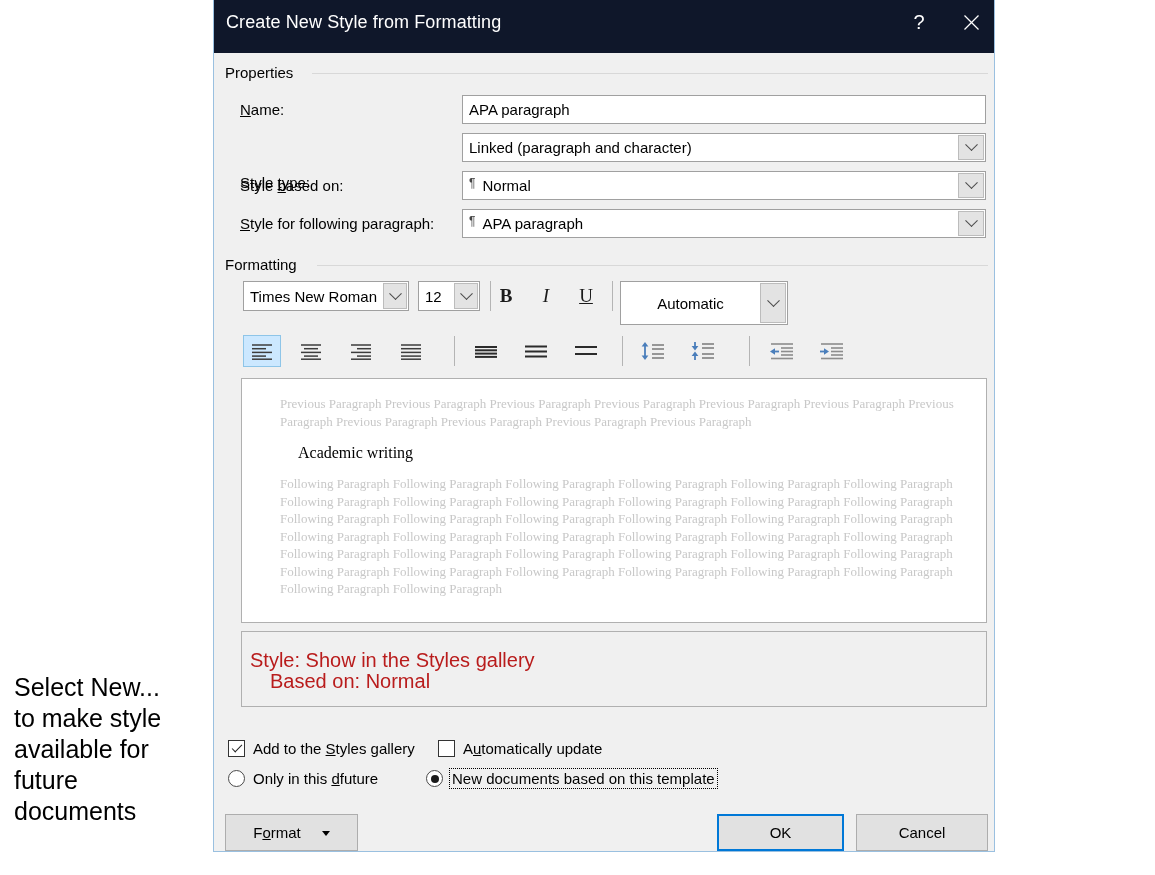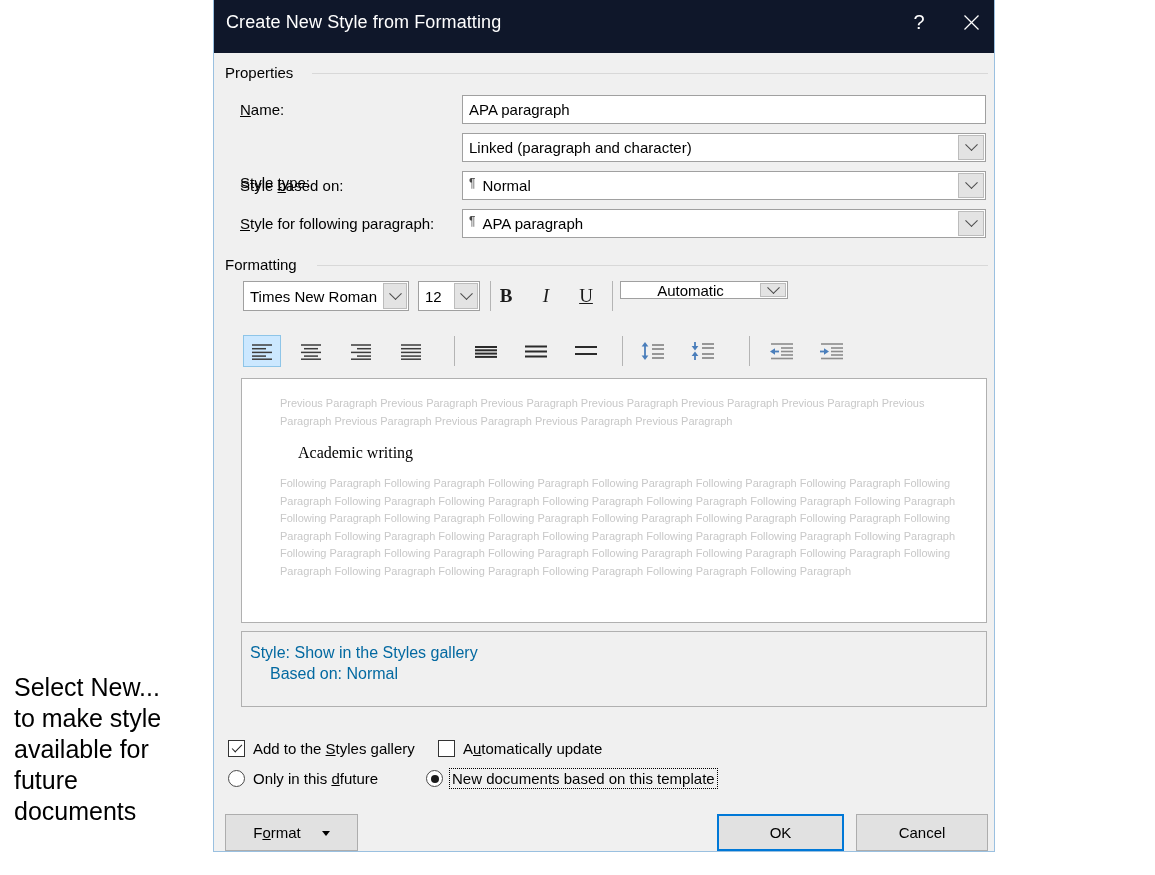--- a/index.html
+++ b/index.html
@@ -158,39 +158,39 @@
   }
 
   
   #preview {
     position: absolute;
     background: #ffffff;
     border: 1px solid #b0b0b0;
     overflow: hidden;
   }
   .prev-para {
-    font-family: Liberation Sans, sans-serif;
-    font-size: 11px;
+    font-family: Liberation Serif, serif;
+    font-size: 13px;
     line-height: 17.5px;
     color: #c8c8c8;
   }
   .prev-head {
     font-family: "Liberation Serif", serif;
     font-size: 16px;
     color: #000;
   }
 
   
   #descbox {
     position: absolute;
     background: #f0f0f0;
     border: 1px solid #b0b0b0;
-    font-size: 16px;
-    color: #0369a1;
-    padding: 10px 8px;
+    font-size: 20px;
+    color: #b91c1c;
+    padding: 18px 8px;
     line-height: 21px;
   }
   #desc-line2 { padding-left: 20px; }
 
   
   .optrow { position: absolute; display: flex; align-items: center; }
   .cbx {
     width: 17px; height: 17px;
     border: 1px solid #333;
     background: #fff;
@@ -329,21 +329,21 @@
     </div>
 
     <div class="vsep" style="left:276px; top:228px; height:30px;"></div>
 
     <div class="tbtn bold" style="left:272px; top:228px; width:40px; height:30px;">B</div>
     <div class="tbtn ital" style="left:312px; top:228px; width:40px; height:30px;">I</div>
     <div class="tbtn undl" style="left:352px; top:228px; width:40px; height:30px;">U</div>
 
     <div class="vsep" style="left:398px; top:228px; height:30px;"></div>
 
-    <div class="combo" style="left:406px; top:228px; width:168px; height:18px;text-align:center;">
+    <div class="combo" style="left:406px; top:228px; width:168px; height:44px;text-align:center;">
       <div class="combo-text center">Automatic</div>
       <div class="combo-arrow">
           <i class="chev"></i>
         </div>
     </div>
 
     <div class="tbtn selected" style="left:29px; top:282px; width:38px; height:32px;">
       <svg width="22" height="17" viewBox="0 0 22 17">
         <g stroke="#3c3c3c" stroke-width="1.5">
           <line x1="1" y1="2" x2="21" y2="2"></line>

